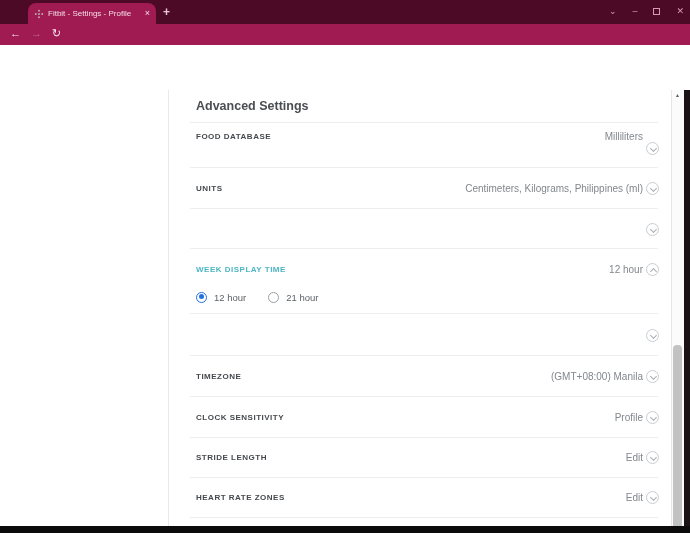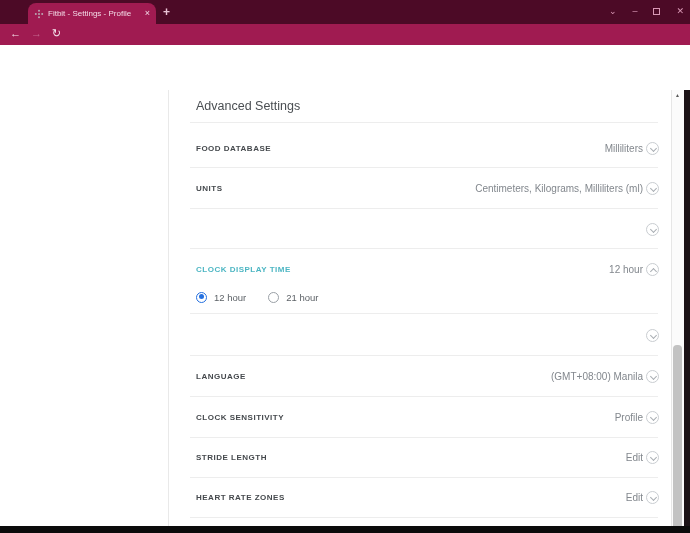--- a/index.html
+++ b/index.html
@@ -48,21 +48,21 @@
   .content { position:absolute; top:45px; left:0; width:690px; height:481px; background:#fff; }
   .side-divider { position:absolute; left:168px; top:45px; width:1px; height:481px; background:#e9e9e9; }
   .scrollbar { position:absolute; left:671px; top:45px; width:13px; height:481px; background:#fbfbfb;
          border-left:1px solid #e6e6e6; }
   .scroll-up { position:absolute; left:675px; top:47px; font-size:5px; color:#5a5a5a; }
   .scroll-thumb { position:absolute; left:673px; top:300px; width:9px; height:190px; background:#c2c2c2; border-radius:4px; }
   .right-edge { position:absolute; left:684px; top:45px; width:6px; height:488px; background:#1b1216; }
   .bottom-bar { position:absolute; left:0; top:526px; width:690px; height:7px; background:#0b0b0b; }
 
   
-  .page-title { position:absolute; left:196px; top:54px; font-size:12.5px; color:#4a4e52; }
+  .page-title { position:absolute; left:196px; top:54px; font-size:12.5px; color:#4a4e52;font-weight:bold; }
   .divider { position:absolute; left:190px; width:468px; height:1px; background:#ededed; }
   .row { position:absolute; left:196px; width:447px; height:20px; display:flex;
          align-items:center; justify-content:space-between; }
   .row-label { font-size:8px; font-weight:bold; color:#45494d; letter-spacing:0.5px; }
   .row-label.teal { color:#4db6c3; }
   .row-value { font-size:10px; color:#82878d; }
   .chev-circle { position:absolute; width:13px; height:13px; border:1px solid #c9cdd1; border-radius:50%; left:646px; }
   .chev-circle:before { content:""; position:absolute; left:3.5px; top:3px; width:4px; height:4px;
          border-right:1.4px solid #a9aeb3; border-bottom:1.4px solid #a9aeb3; transform:rotate(45deg); }
   .chev-circle.up:before { top:5px; transform:rotate(225deg); }
@@ -116,60 +116,60 @@
       <span class="tbicon">⋮</span>
     </div>
   </div>
 
   <div class="content">
     <div class="side-divider"></div>
 
     <div class="page-title">Advanced Settings</div>
     <div class="divider" style="top:77px"></div>
 
-    <div class="row" style="top:93px">
+    <div class="row" style="top:81px">
       <span class="row-label">FOOD DATABASE</span>
       <span class="row-value">Milliliters</span>
     </div>
     <span class="chev-circle" style="top:97px"></span>
     <div class="divider" style="top:122px"></div>
 
     <div class="row" style="top:133px">
       <span class="row-label">UNITS</span>
-      <span class="row-value">Centimeters, Kilograms, Milliliters (ml)</span>
+      <span class="row-value">Centimeters, Kilograms, Philippines (ml)</span>
     </div>
     <span class="chev-circle" style="top:137px"></span>
     <div class="divider" style="top:163px"></div>
 
     <span class="chev-circle" style="top:178px"></span>
     <div class="divider" style="top:203px"></div>
 
     <div class="row" style="top:214px">
-      <span class="row-label teal">CLOCK DISPLAY TIME</span>
+      <span class="row-label teal">WEEK DISPLAY TIME</span>
       <span class="row-value">12 hour</span>
     </div>
     <span class="chev-circle up" style="top:218px"></span>
 
     <div class="radio-group">
       <span class="radio-opt">
         <span class="radio sel"></span>
         <span class="radio-label">12 hour</span>
       </span>
       <span class="radio-opt">
         <span class="radio"></span>
         <span class="radio-label">21 hour</span>
       </span>
     </div>
     <div class="divider" style="top:268px"></div>
 
     <span class="chev-circle" style="top:284px"></span>
     <div class="divider" style="top:310px"></div>
 
     <div class="row" style="top:321px">
-      <span class="row-label">LANGUAGE</span>
+      <span class="row-label">TIMEZONE</span>
       <span class="row-value">(GMT+08:00) Manila</span>
     </div>
     <span class="chev-circle" style="top:325px"></span>
     <div class="divider" style="top:351px"></div>
 
     <div class="row" style="top:362px">
       <span class="row-label">CLOCK SENSITIVITY</span>
       <span class="row-value">Profile</span>
     </div>
     <span class="chev-circle" style="top:366px"></span>

